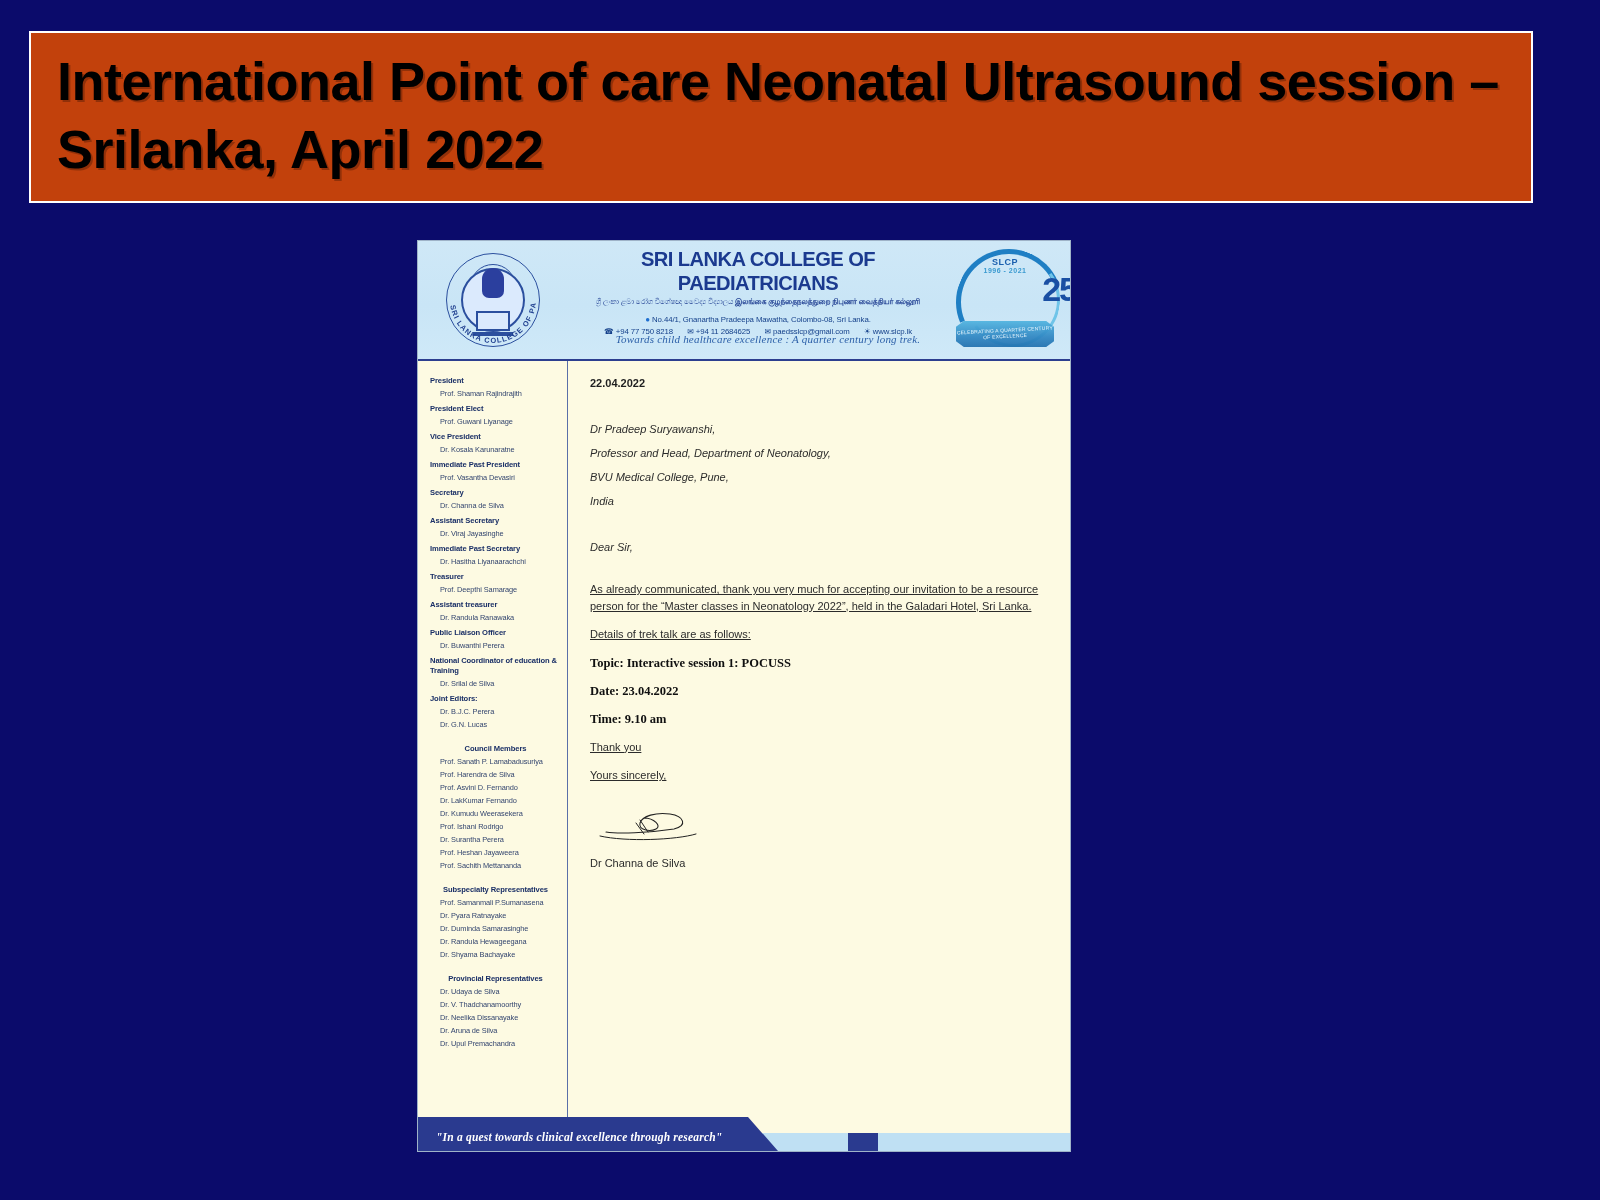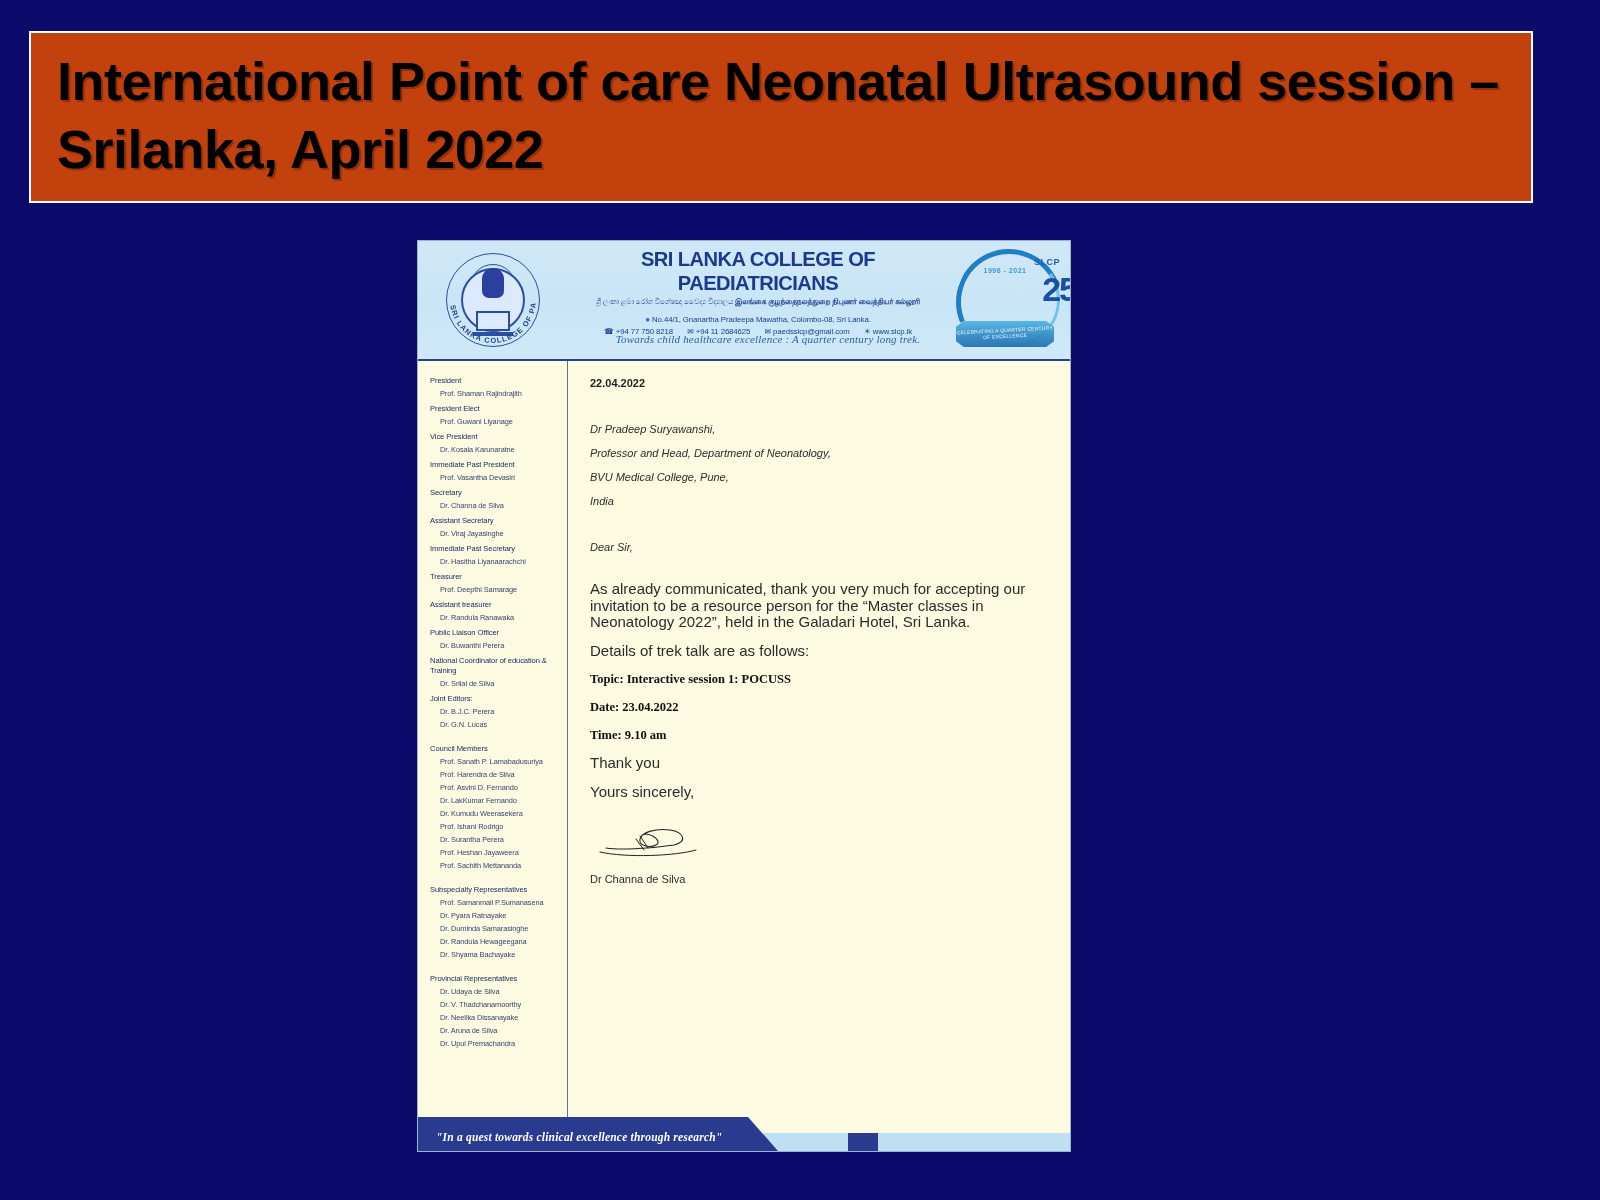--- a/index.html
+++ b/index.html
@@ -161,21 +161,21 @@
   .anniv .arc2{
     position:absolute; left:16px; top:10px;
     width:88px; height:88px; border-radius:50%;
     border:3px solid #6fc4e8;
     border-left-color:transparent;
     border-top-color:transparent;
     transform:rotate(10deg);
   }
   .anniv .slcp{
     position:absolute; left:0; top:14px; width:110px;
-    text-align:right;
+    text-align:center;
     font-size:9px; font-weight:bold; color:#1a5fae;
     letter-spacing:0.5px;
   }
   .anniv .years{
     position:absolute; left:0; top:24px; width:110px;
     text-align:center;
     font-size:7px; font-weight:bold; color:#3a9ad0;
     letter-spacing:0.5px;
   }
   .anniv .num{
@@ -207,60 +207,62 @@
     background:#fdfae2;
   }
   .sidebar{
     width:150px;
     border-right:1.5px solid #5a6fa8;
     padding:10px 6px 0 12px;
     box-sizing:border-box;
   }
   .sb-role{
     font-size:7.6px;
-    font-weight:normal;
+    font-weight:bold;
     color:#1a2f66;
     line-height:10px;
     margin-top:5px;
     letter-spacing:-0.1px;
   }
   .sb-name{
     font-size:7.4px;
     color:#33456f;
     line-height:10px;
     margin-top:3px;
     padding-left:10px;
     letter-spacing:-0.1px;
   }
   .sb-group-title{
     font-size:7.6px;
-    font-weight:normal;
+    font-weight:bold;
     color:#1a2f66;
     line-height:10px;
     margin-top:14px;
     letter-spacing:-0.1px;
+    text-align:center;
   }
 
   .letter{
     flex:1;
     padding:16px 26px 0 22px;
     box-sizing:border-box;
     color:#2a2a2a;
   }
   .l-date{
     font-size:11px; font-weight:bold; color:#1f1f1f;
     margin-bottom:28px;
   }
   .l-line{
     font-size:11px; line-height:24px; color:#2b2b2b;font-style:italic;
   }
   .l-gap{ height:22px; }
   .l-para{
-    font-size:15px; line-height:16.5px; color:#2b2b2b;
+    font-size:11px; line-height:16.5px; color:#2b2b2b;
     margin-bottom:12px;
+    text-decoration:underline;
   }
   .l-bold{
     font-family:"Liberation Serif", serif;
     font-size:12.5px; font-weight:bold; color:#101010;
     line-height:16px;
     margin-bottom:12px;
   }
   .sig-wrap{ height:54px; position:relative; margin-top:6px; }
   .sig-wrap svg{ position:absolute; left:6px; top:0; }
   .l-sign{

